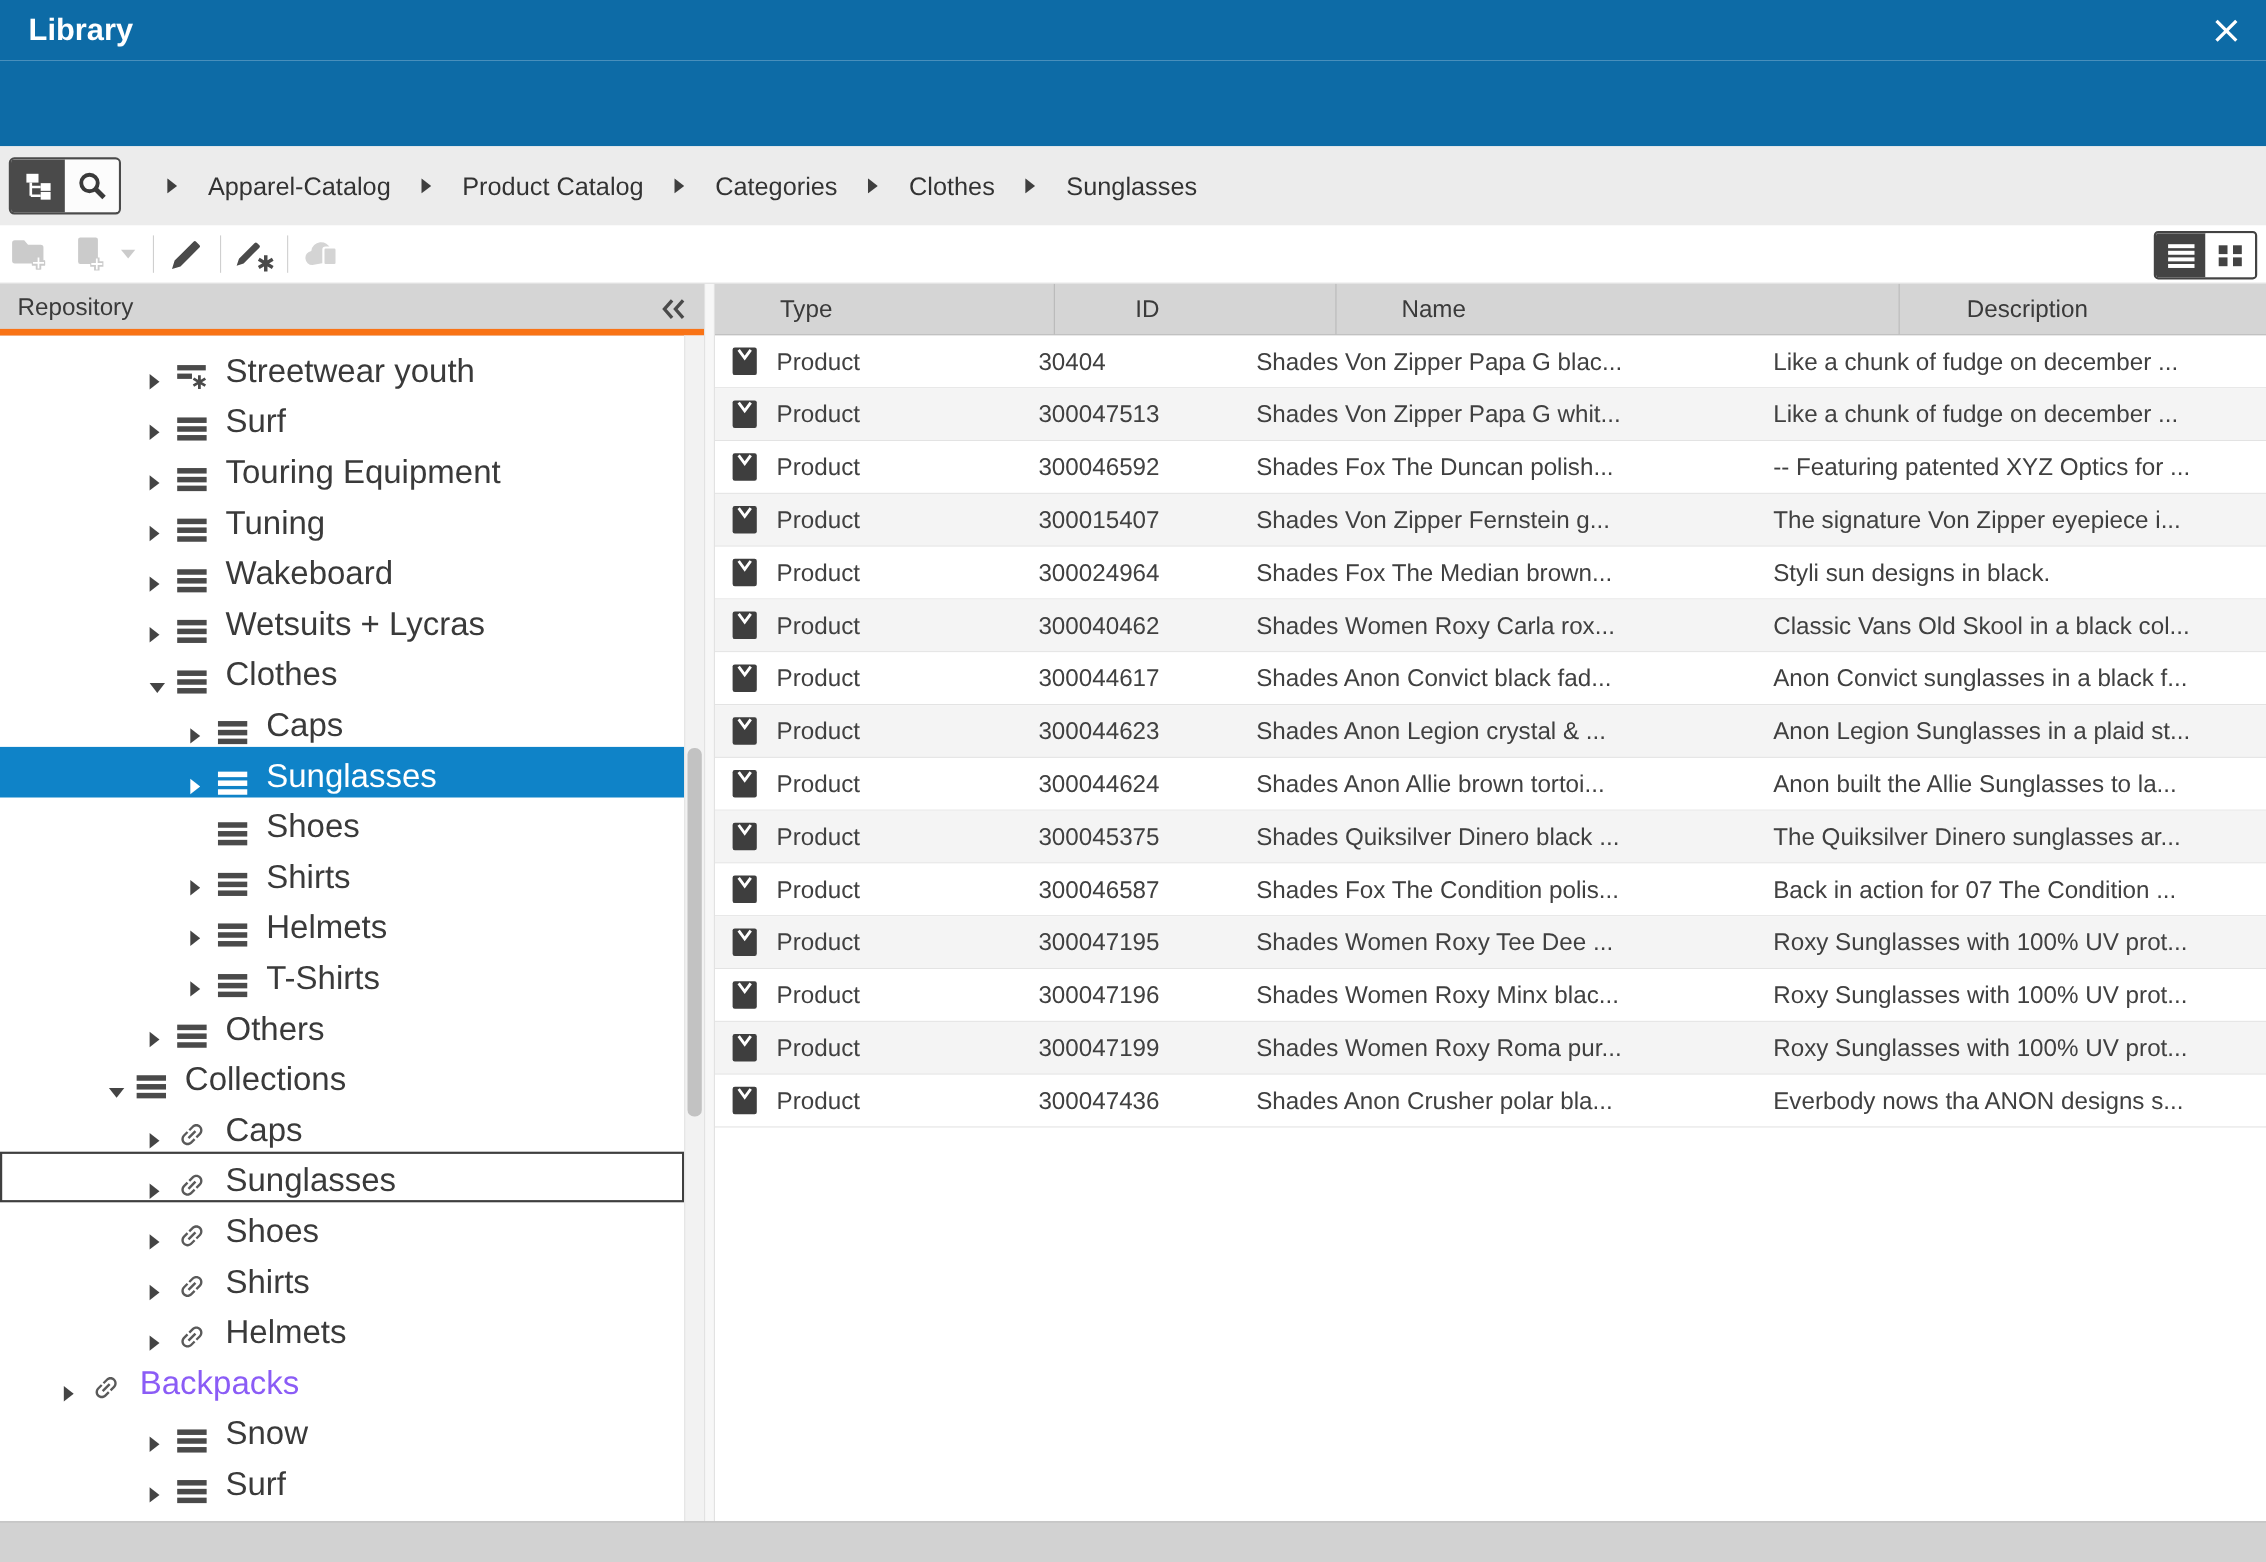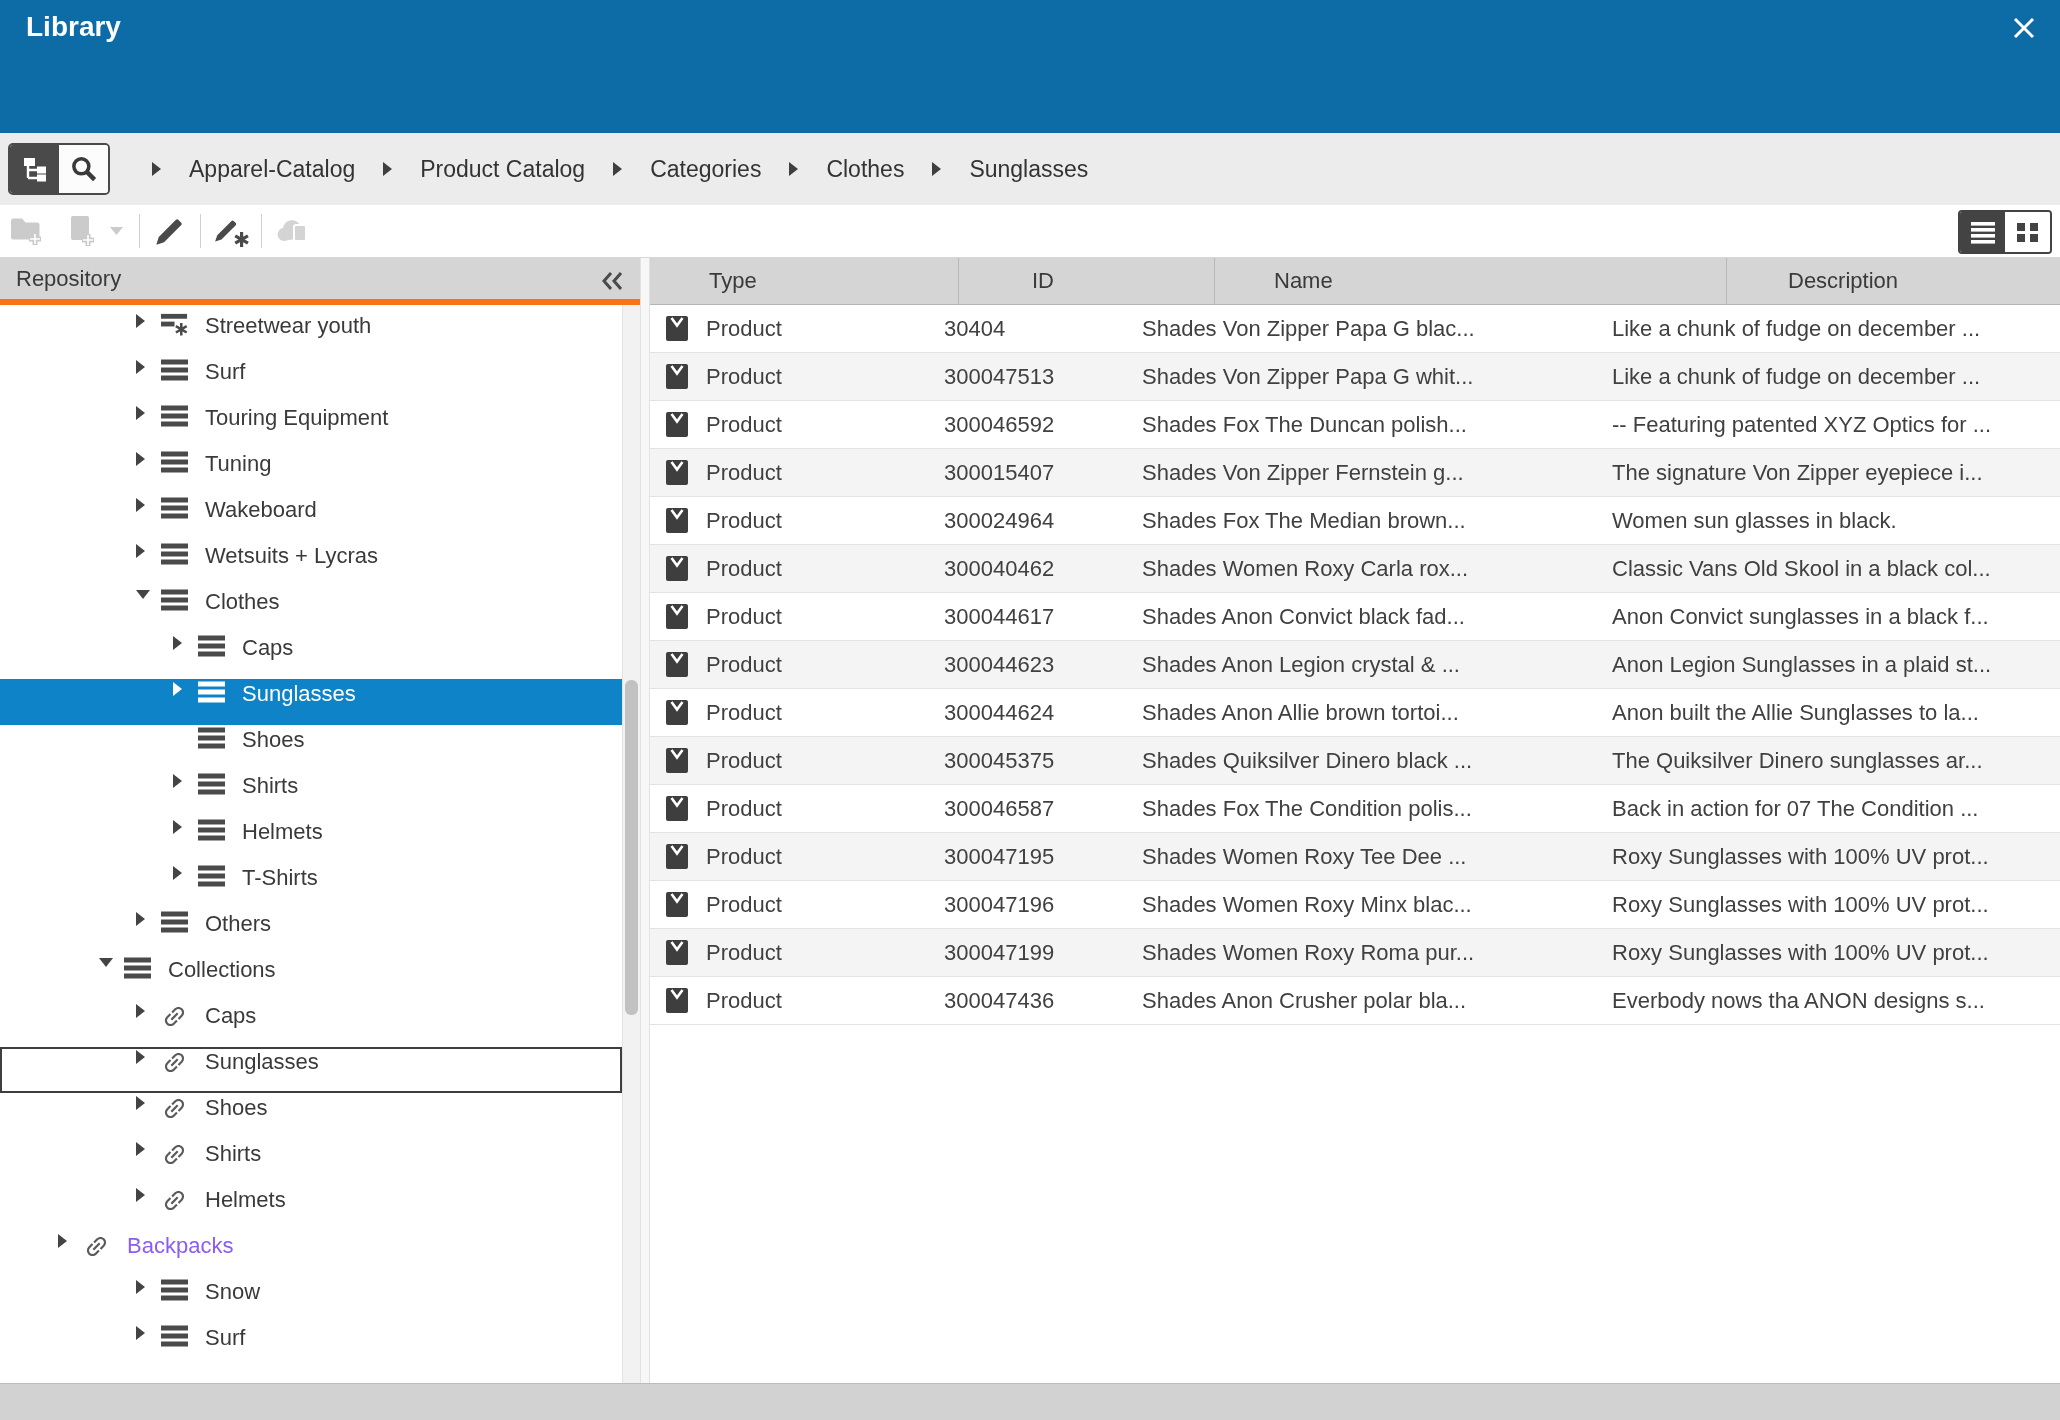--- a/index.html
+++ b/index.html
@@ -43,21 +43,21 @@
 
   
   .main{position:absolute;left:0;top:258px;width:2060px;height:1125px;display:flex;}
   .treepanel{position:relative;width:640px;background:#fff;}
   .panelhdr{height:47px;background:#d5d5d5;border-bottom:6px solid #f97316;display:flex;align-items:center;position:relative;}
   .panelhdr .ttl{font-size:22px;color:#3a3a3a;margin-left:16px;}
   .collapse-btn{position:absolute;right:14px;top:10px;width:28px;height:26px;cursor:pointer;display:flex;align-items:center;justify-content:center;}
   .treescroll{position:absolute;right:0;top:47px;bottom:0;width:18px;background:#f2f2f2;border-left:1px solid #e3e3e3;}
   .treethumb{position:absolute;left:2px;width:13px;border-radius:6px;background:#c2c2c2;cursor:pointer;}
   .treeitems{position:absolute;left:0;top:47px;right:18px;bottom:0;padding-top:6px;overflow:hidden;}
-  .trow{height:46px;display:flex;align-items:flex-start;font-size:22px;color:#3a3a3a;cursor:pointer;white-space:nowrap;border:2px solid transparent;}
+  .trow{height:46px;display:flex;align-items:flex-end;font-size:30px;color:#3a3a3a;cursor:pointer;white-space:nowrap;border:2px solid transparent;}
   .trow .exp{width:17px;display:flex;align-items:center;margin-right:9px;flex:none;}
   .trow .tico{width:28px;display:flex;align-items:center;margin-right:16px;flex:none;}
   .trow.selected{background:var(--sel);color:#fff;}
   .trow.focused{border-color:#3f3f3f;}
 
   .splitter{width:10px;background:#f7f7f7;border-left:1px solid #e2e2e2;border-right:1px solid #e2e2e2;cursor:col-resize;}
   .tablepanel{position:relative;flex:1;background:#fff;overflow:hidden;}
   .thead{height:47px;background:#d5d5d5;border-bottom:1px solid #b5b5b5;display:flex;}
   .th{display:flex;align-items:center;font-size:22px;color:#3a3a3a;border-right:1px solid #b9b9b9;padding-left:15px;cursor:pointer;margin-left:44px;}
   .th:last-child{border-right:0;}
@@ -645,21 +645,21 @@
               <span class="pico">
                 <svg width="24" height="29" viewBox="0 0 24 29">
                   <rect x="1" y="2" width="22" height="25" rx="2" fill="#3e3e3e"></rect>
                   <path d="M6.5 4 L12 11.5 L17.5 4" stroke="#fff" stroke-width="2.6" fill="none"></path>
                 </svg>
               </span>
               <span>Product</span>
             </div>
             <div class="cell col-id c-id">300024964</div>
             <div class="cell col-name">Shades Fox The Median brown...</div>
-            <div class="cell col-desc c-desc">Women sun glasses in black.</div>
+            <div class="cell col-desc c-desc">Styli sun designs in black.</div>
           </div>
           <div class="rrow alt">
             <div class="cell col-type">
               <span class="pico">
                 <svg width="24" height="29" viewBox="0 0 24 29">
                   <rect x="1" y="2" width="22" height="25" rx="2" fill="#3e3e3e"></rect>
                   <path d="M6.5 4 L12 11.5 L17.5 4" stroke="#fff" stroke-width="2.6" fill="none"></path>
                 </svg>
               </span>
               <span>Product</span>

